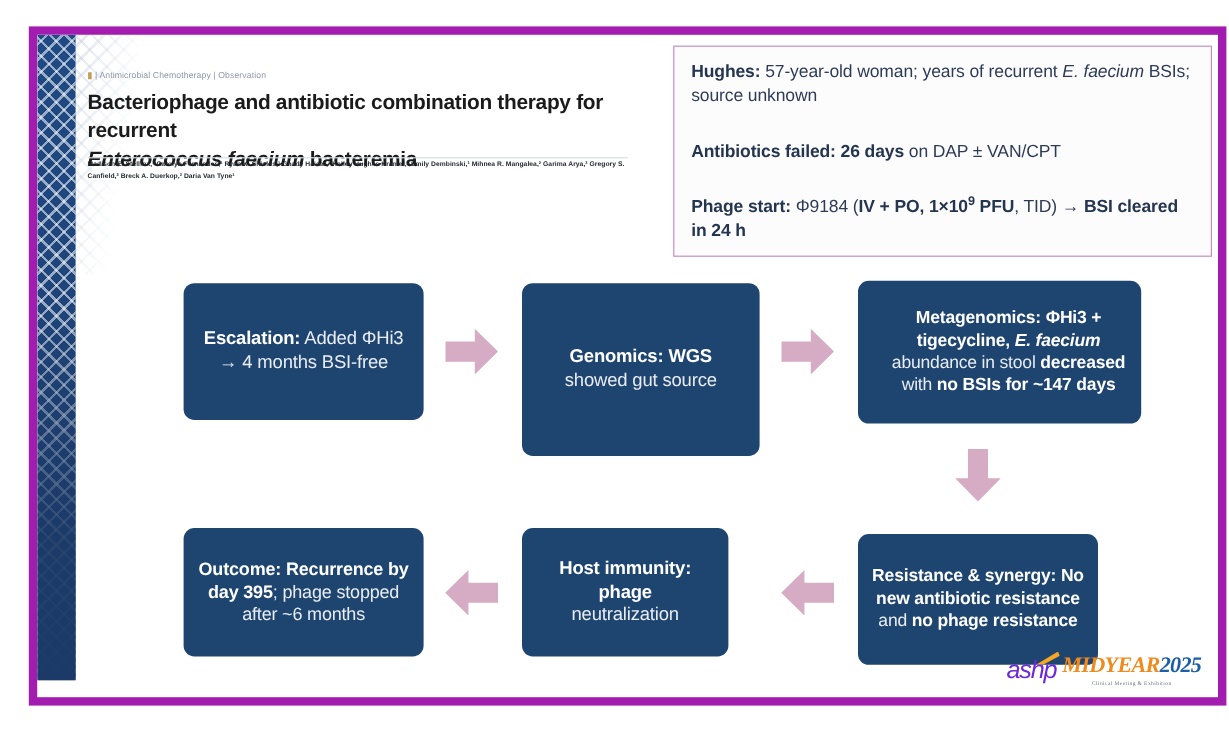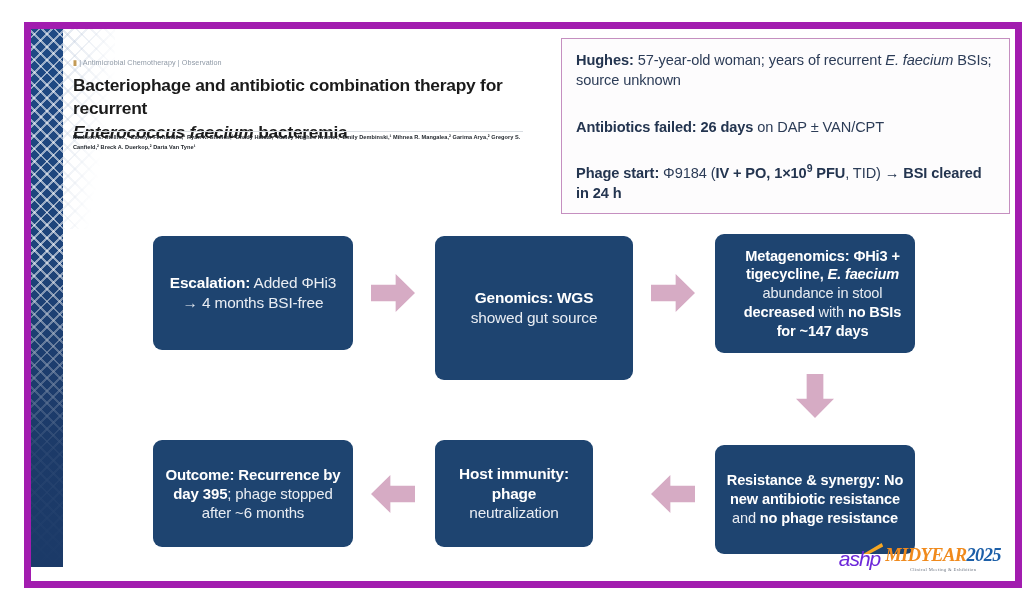--- a/index.html
+++ b/index.html
@@ -150,23 +150,23 @@
     padding: 6px 9px;
     line-height: 1.28;
     letter-spacing: -.15px;
   }
   .flow-box b { font-weight: bold; }
   .flow-box i { font-style: italic; }
   .flow-box .lite { color: #e9edf3; font-weight: normal; }
 
   #box-escalation   { left: 122px; top: 207px; width: 200px; height: 114px; font-size: 15.4px; font-weight: bold; }
   #box-genomics     { left: 404px; top: 207px; width: 198px; height: 144px; font-size: 15.4px; }
-  #box-metagenomics { left: 684px; top: 205px; width: 200px; height: 119px; font-size: 14.6px; padding-left: 24px; }
+  #box-metagenomics { left: 684px; top: 205px; width: 236px; height: 119px; font-size: 14.6px; padding-left: 24px; }
   #box-resistance   { left: 684px; top: 416px; width: 200px; height: 109px; font-size: 14.6px; }
-  #box-immunity     { left: 404px; top: 411px; width: 158px; height: 107px; font-size: 15.4px; }
+  #box-immunity     { left: 404px; top: 411px; width: 172px; height: 107px; font-size: 15.4px; }
   #box-outcome      { left: 122px; top: 411px; width: 200px; height: 107px; font-size: 15px; }
 
   
   .arrow { position: absolute; background: #d6abc4; }
   .arrow-right {
     width: 44px; height: 38px;
     clip-path: polygon(0% 28%, 56% 28%, 56% 0%, 100% 50%, 56% 100%, 56% 72%, 0% 72%);
   }
   .arrow-left {
     width: 44px; height: 38px;

